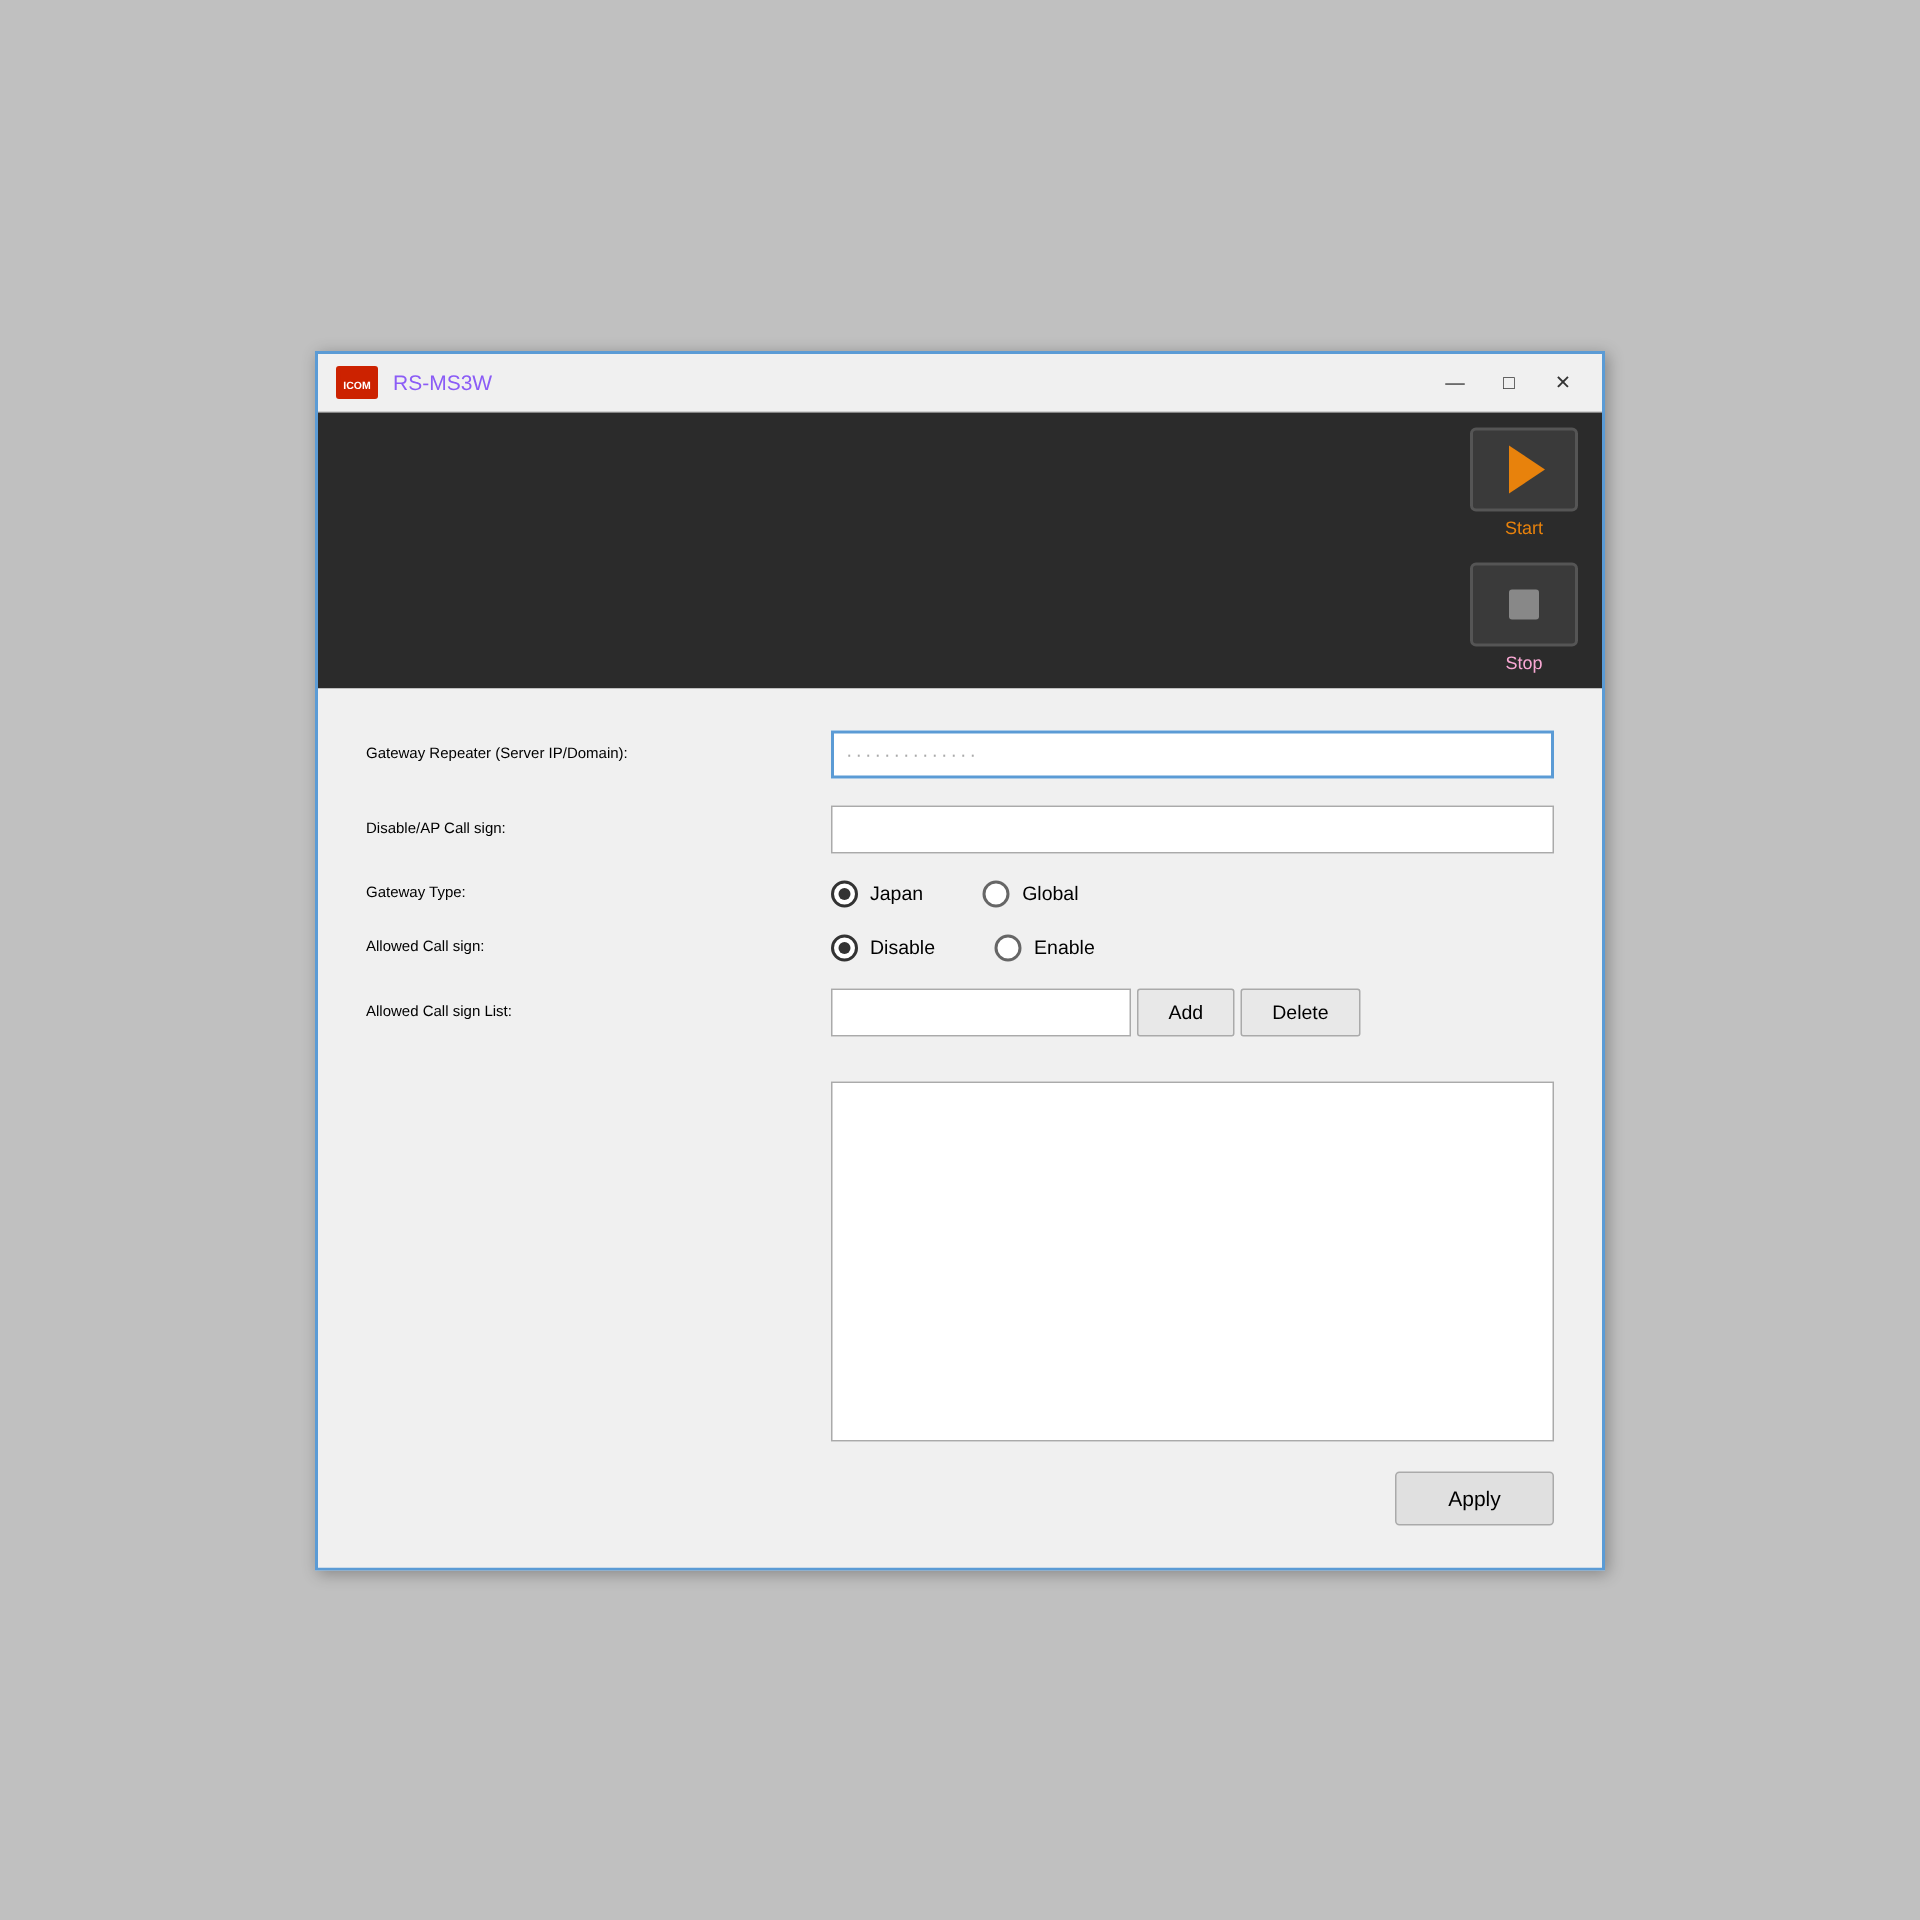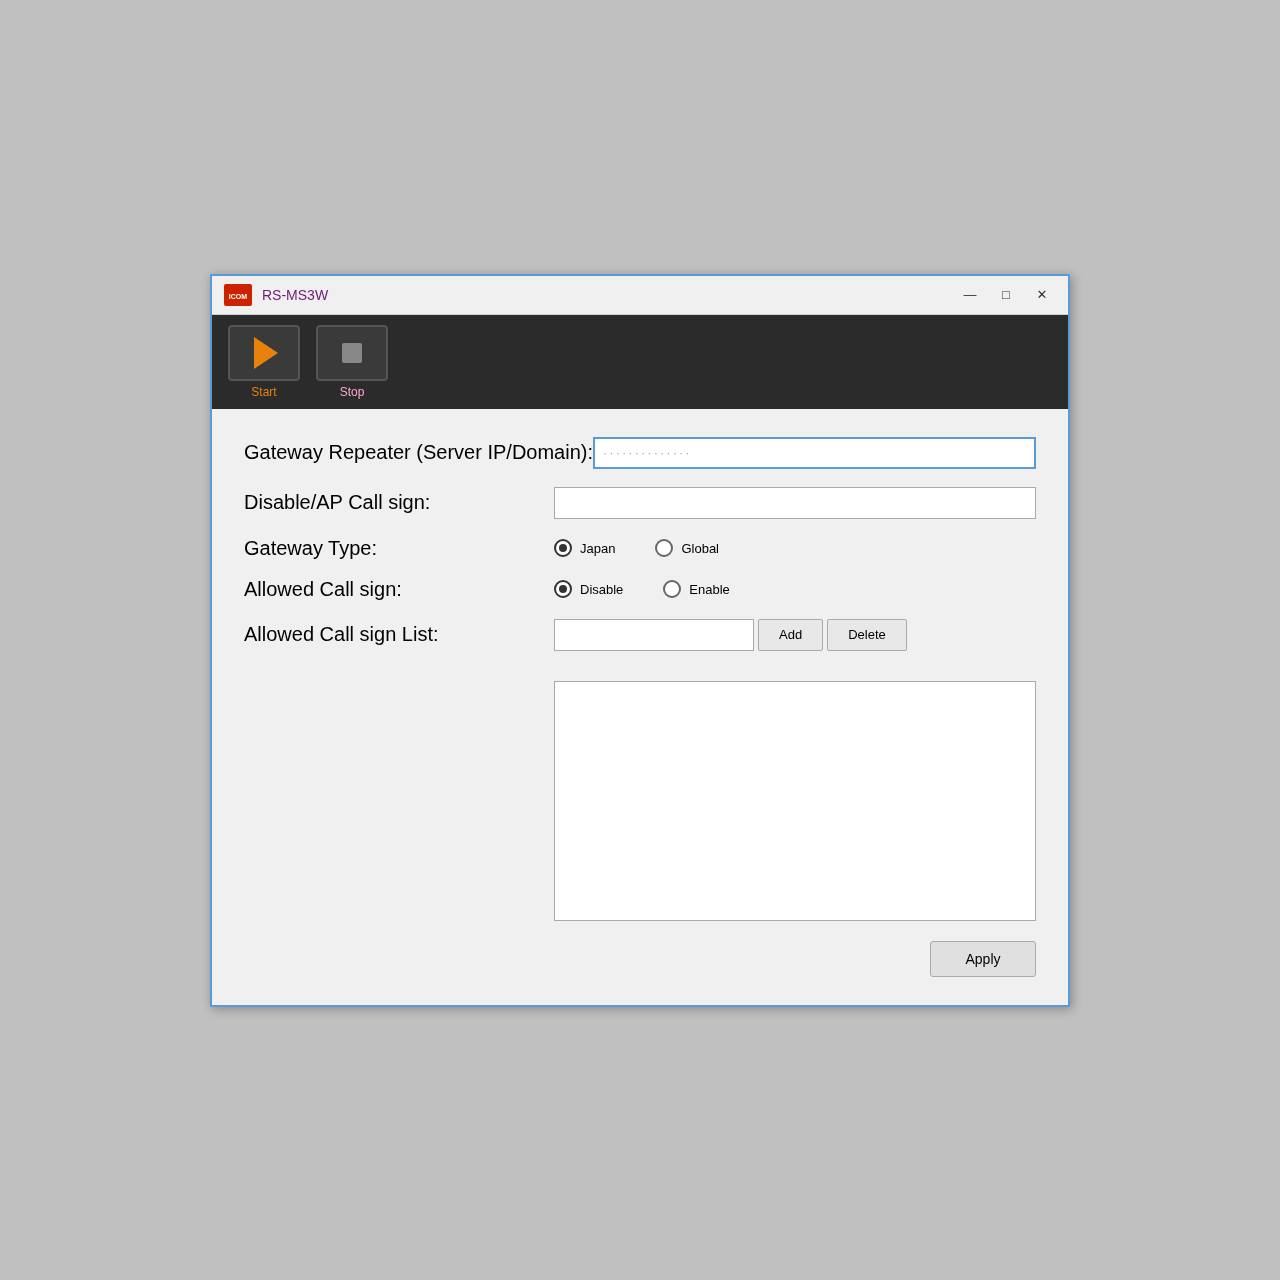--- a/index.html
+++ b/index.html
@@ -50,21 +50,21 @@
       justify-content: center;
       font-size: 9px;
       color: white;
       font-weight: bold;
       border-radius: 2px;
     }
 
     .title-text {
       font-size: 14px;
       font-weight: normal;
-      color: #701a75;
+      color: #8b5cf6;
     }
 
     .window-controls {
       display: flex;
       gap: 8px;
       align-items: center;
     }
 
     .win-btn {
       width: 28px;
@@ -94,20 +94,21 @@
       color: #000;
       border-radius: 2px;
     }
 
     .toolbar {
       background: #2b2b2b;
       padding: 10px 16px;
       display: flex;
       gap: 16px;
       align-items: flex-end;
+      flex-direction: column;
     }
 
     .tool-btn-wrap {
       display: flex;
       flex-direction: column;
       align-items: center;
       gap: 4px;
     }
 
     .tool-btn {
@@ -156,21 +157,21 @@
       background: #f0f0f0;
     }
 
     .form-row {
       display: flex;
       align-items: center;
       margin-bottom: 18px;
     }
 
     .form-label {
-      font-size: 20px;
+      font-size: 10px;
       color: #000;
       min-width: 310px;
     }
 
     .form-input {
       flex: 1;
       height: 32px;
       border: 1px solid #aaa;
       padding: 4px 8px;
       font-size: 13px;

